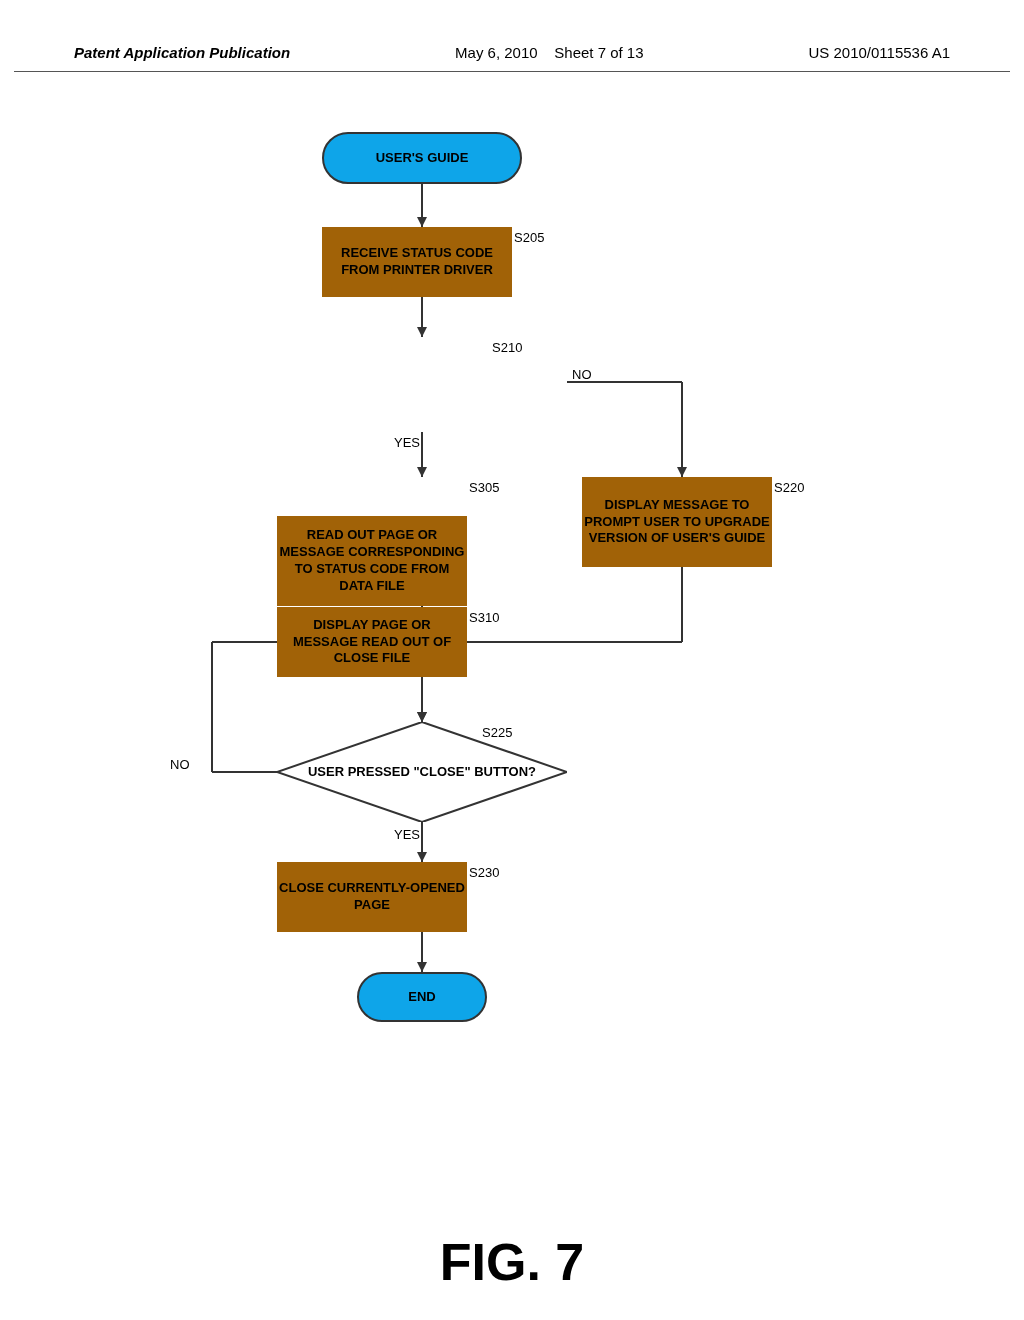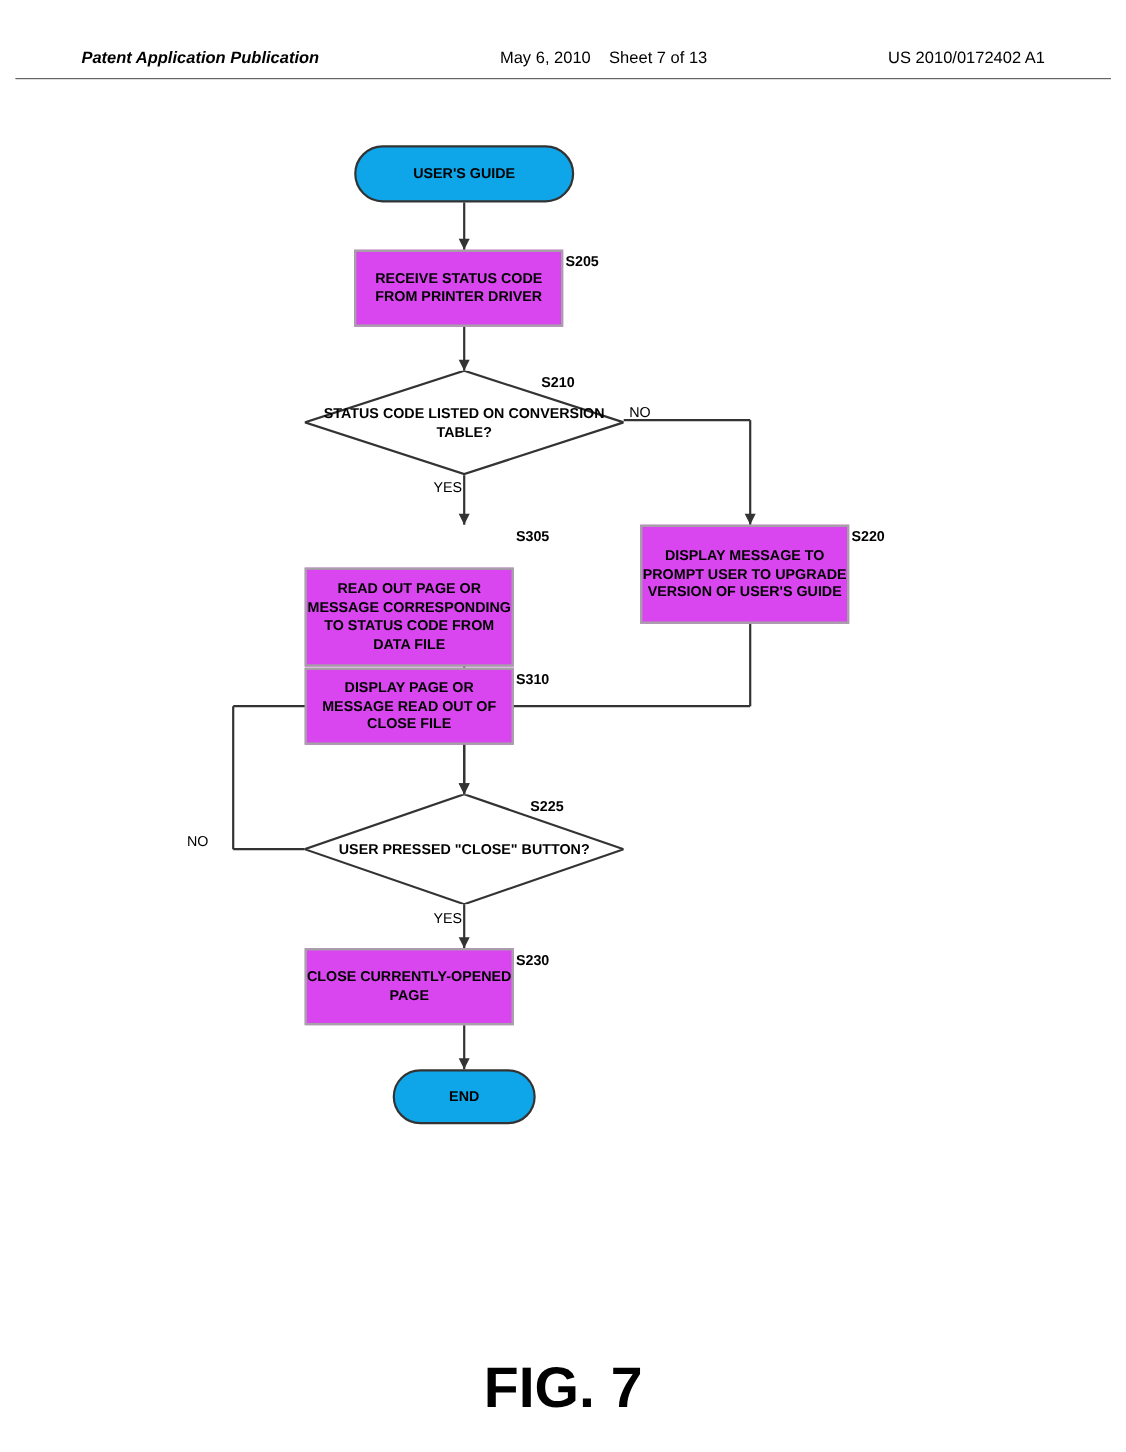--- a/index.html
+++ b/index.html
@@ -61,22 +61,22 @@
       line-height: 1.3;
     }
 
     .rounded-rect {
       border: 2px solid #333;
       border-radius: 30px;
       background: #0ea5e9;
     }
 
     .rect {
-      border: 2px solid #a3a3a3;
-      background: #d946ef;
+      border: 2px solid #a16207;
+      background: #a16207;
       justify-content: flex-end;
     }
 
     .diamond-wrapper {
       position: absolute;
     }
     .diamond-inner {
       width: 100%;
       height: 100%;
       display: flex;
@@ -85,21 +85,21 @@
       text-align: center;
       font-size: 13px;
       font-weight: bold;
       line-height: 1.3;
     }
 
     
     .step-label {
       position: absolute;
       font-size: 13px;
-      font-weight: bold;
+      font-weight: normal;
     }
 
     
     .flow-label {
       position: absolute;
       font-size: 13px;
       font-weight: normal;
     }
 
     
@@ -125,21 +125,21 @@
 <body>
 
 <div class="page">
 
   <div class="header">
     <div class="header-left">Patent Application Publication</div>
     <div class="header-center">
       <span>May 6, 2010</span>&nbsp;&nbsp;&nbsp;
       <span>Sheet 7 of 13</span>
     </div>
-    <div class="header-right">US 2010/0172402 A1</div>
+    <div class="header-right">US 2010/0115536 A1</div>
   </div>
 
   <div class="flowchart">
 
     <svg class="flowchart-svg">
 
       <line x1="310" y1="72" x2="310" y2="115" stroke="#333" stroke-width="2"></line>
       <polygon points="310,115 305,105 315,105" fill="#333"></polygon>
 
       <line x1="310" y1="185" x2="310" y2="225" stroke="#333" stroke-width="2"></line>
@@ -180,28 +180,20 @@
 
     <div class="shape rounded-rect" style="left:210px; top:20px; width:200px; height:52px;">
       <span>USER'S GUIDE</span>
     </div>
 
     <div class="shape rect" style="left:210px; top:115px; width:190px; height:70px;">
       <span>RECEIVE STATUS CODE FROM PRINTER DRIVER</span>
     </div>
     <div class="step-label" style="left:402px; top:118px;">S205</div>
 
-    <div class="diamond-wrapper" style="left:165px; top:225px; width:290px; height:95px;">
-      <svg width="290" height="95">
-        <polygon points="145,0 290,47 145,94 0,47" fill="white" stroke="#333" stroke-width="2"></polygon>
-      </svg>
-      <div class="diamond-inner" style="position:absolute;top:0;left:0;width:290px;height:95px;">
-        <span>STATUS CODE LISTED ON CONVERSION TABLE?</span>
-      </div>
-    </div>
     <div class="step-label" style="left:380px; top:228px;">S210</div>
 
     <div class="flow-label" style="left:282px; top:323px;">YES</div>
 
     <div class="flow-label" style="left:460px; top:255px;">NO</div>
 
     <div class="shape rect" style="left:165px; top:365px; width:190px; height:90px;margin-top:39px;">
       <span>READ OUT PAGE OR MESSAGE CORRESPONDING TO STATUS CODE FROM DATA FILE</span>
     </div>
     <div class="step-label" style="left:357px; top:368px;">S305</div>

